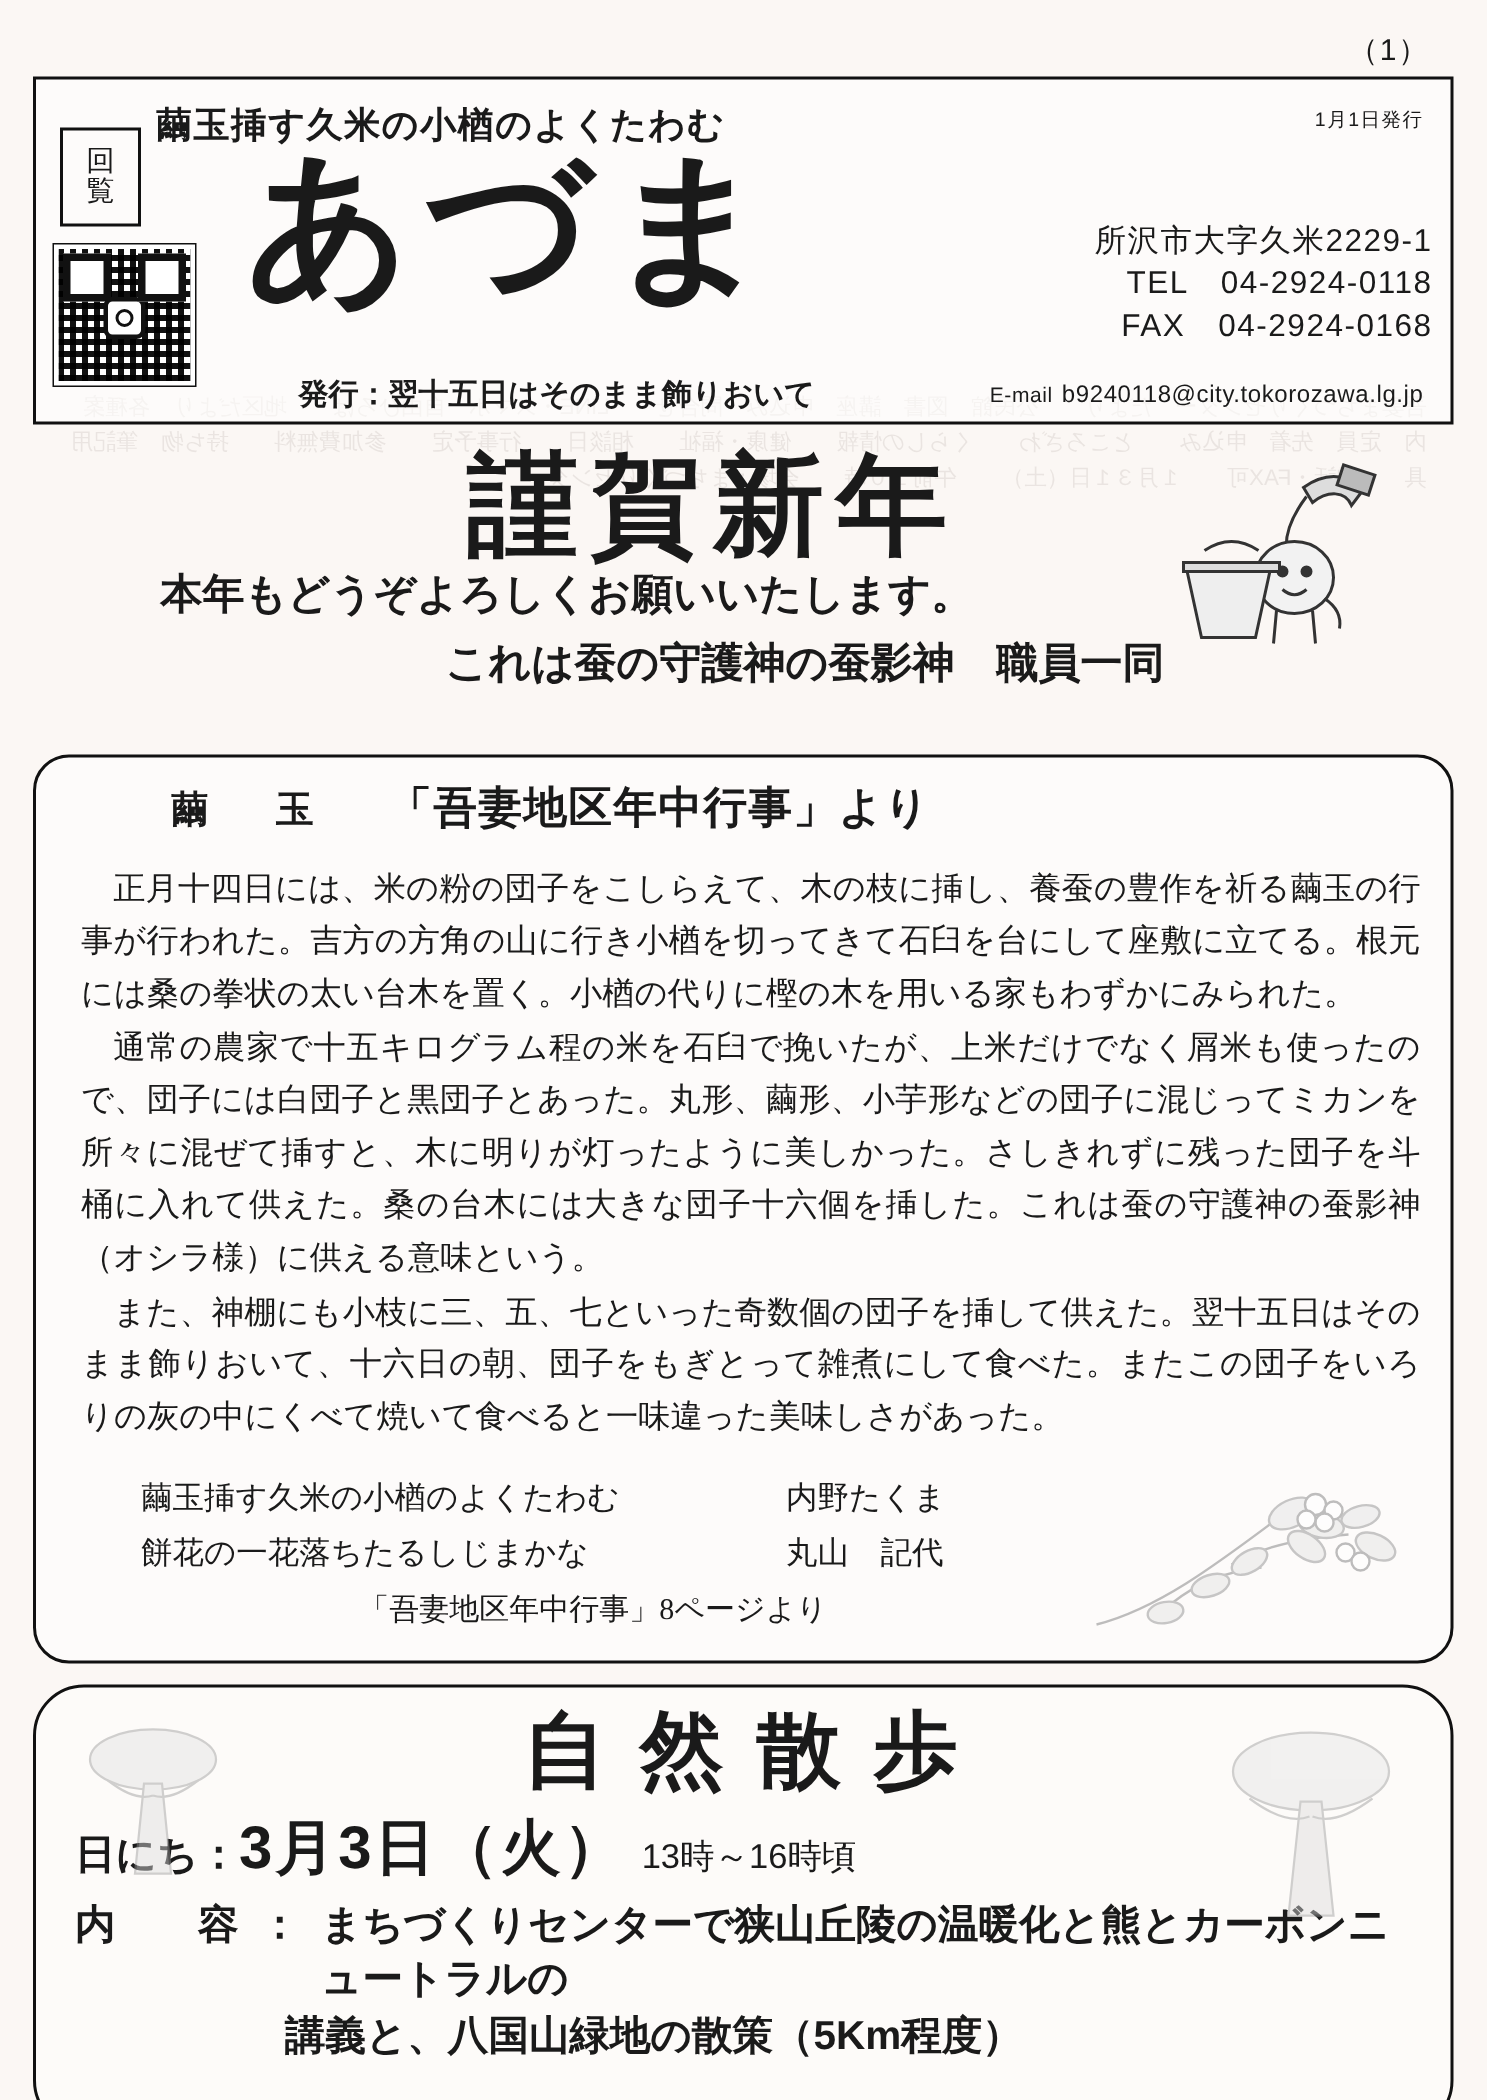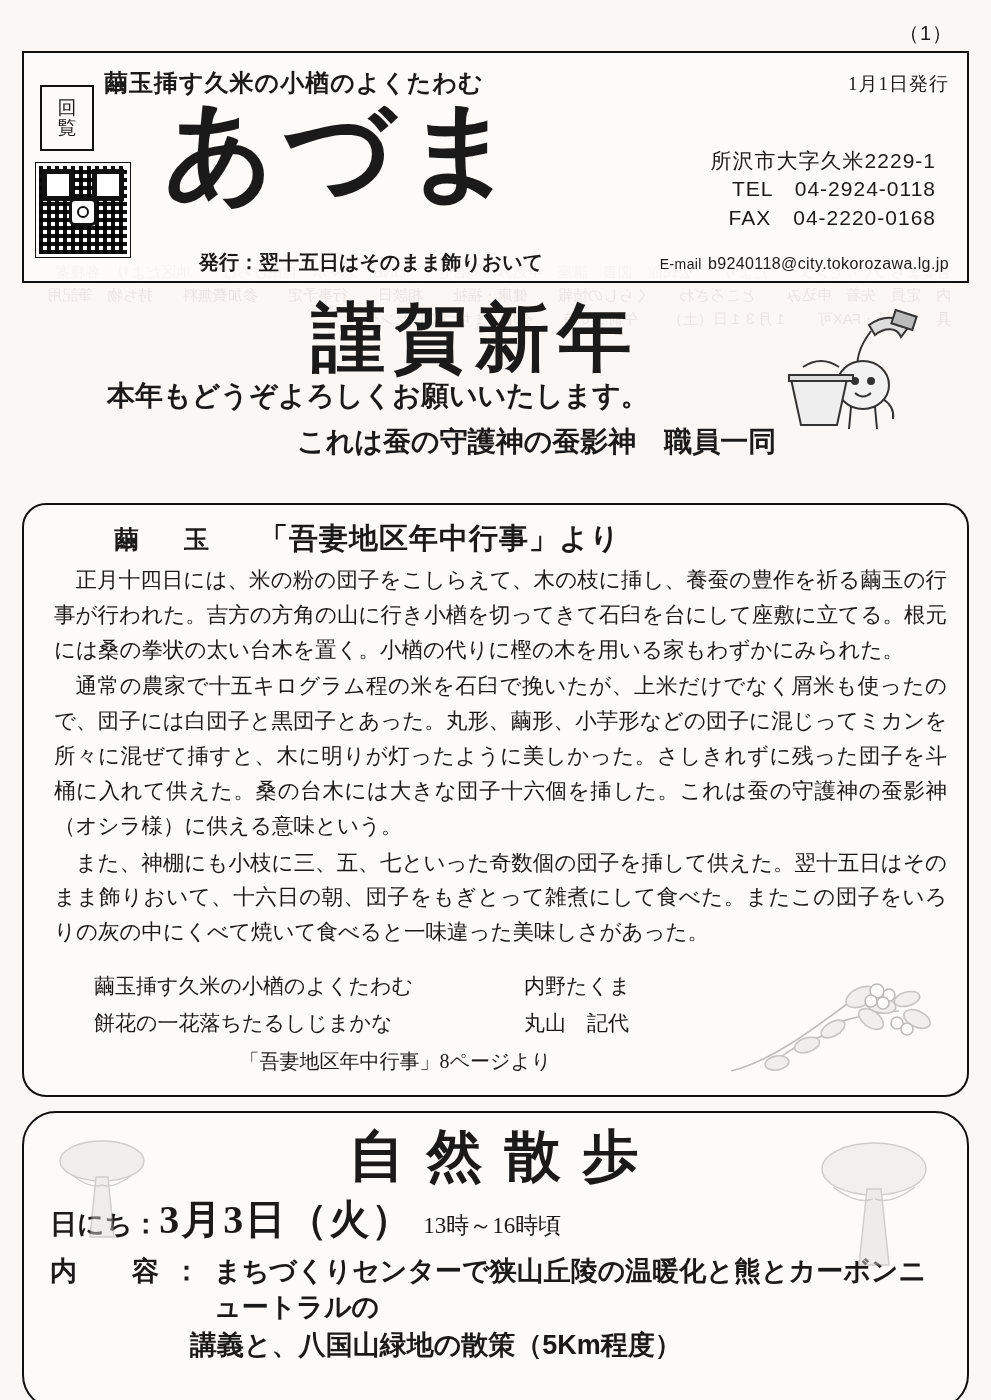--- a/index.html
+++ b/index.html
@@ -147,28 +147,27 @@
     top: 12px;
     text-align: right;
     font-family: "Liberation Sans", sans-serif;
   }
   .mh-issue .line1 {
     font-size: 25px;
     font-weight: bold;
     letter-spacing: 1px;
   }
   .mh-issue .line2 {
-    font-size: 19px;
+    font-size: 13px;
     margin-top: 6px;
     letter-spacing: 1px;
-    font-family: Liberation Serif, serif;
   }
   .mh-contact {
     position: absolute;
-    right: 31px;
+    right: 12px;
     top: 94px;
     text-align: right;
     font-family: "Liberation Sans", sans-serif;
     font-size: 21px;
     line-height: 1.35;
     letter-spacing: 1px;
   }
   .mh-email {
     position: absolute;
     right: 18px;
@@ -238,21 +237,21 @@
     font-weight: bold;
     letter-spacing: 10px;
   }
   .article-title {
     font-family: "Liberation Sans", sans-serif;
     font-size: 29px;
     font-weight: bold;
     letter-spacing: 1px;
   }
   .article-body {
-    margin-top: 4px;
+    margin-top: 16px;
     font-size: 21.5px;
     line-height: 1.62;
     text-align: justify;
     font-family: "Liberation Serif", serif;
   }
   .article-body p {
     margin: 0 0 2px 0;
     text-indent: 1em;
   }
   .poems {
@@ -297,21 +296,21 @@
     font-size: 56px;
     font-weight: bold;
     font-family: "DejaVu Sans", sans-serif;
     letter-spacing: 22px;
     padding-left: 18px;
     line-height: 1.1;
   }
   .walk-row {
     display: flex;
     align-items: baseline;
-    font-family: Liberation Serif, serif;
+    font-family: Liberation Sans, sans-serif;
     margin-top: 6px;
   }
   .walk-label {
     font-size: 27px;
     font-weight: bold;
     white-space: nowrap;
   }
   .walk-label.wide { letter-spacing: 14px; }
   .walk-big {
     font-size: 40px;
@@ -366,21 +365,21 @@
     <div class="mh-title">あづま</div>
     <div class="mh-pub">発行：翌十五日はそのまま飾りおいて</div>
 
     <div class="mh-issue">
       <div class="line2">1月1日発行</div>
     </div>
 
     <div class="mh-contact">
       <div>所沢市大字久米2229-1</div>
       <div>TEL　04-2924-0118</div>
-      <div>FAX　04-2220-0168</div>
+      <div>FAX　04-2924-0168</div>
     </div>
 
     <div class="mh-email">
       <span class="lbl">E-mail</span><span>b9240118@city.tokorozawa.lg.jp</span>
     </div>
   </div>
 
   <div class="greet">
     <div class="greet-title">謹賀新年</div>
     <div class="greet-l1">本年もどうぞよろしくお願いいたします。</div>

